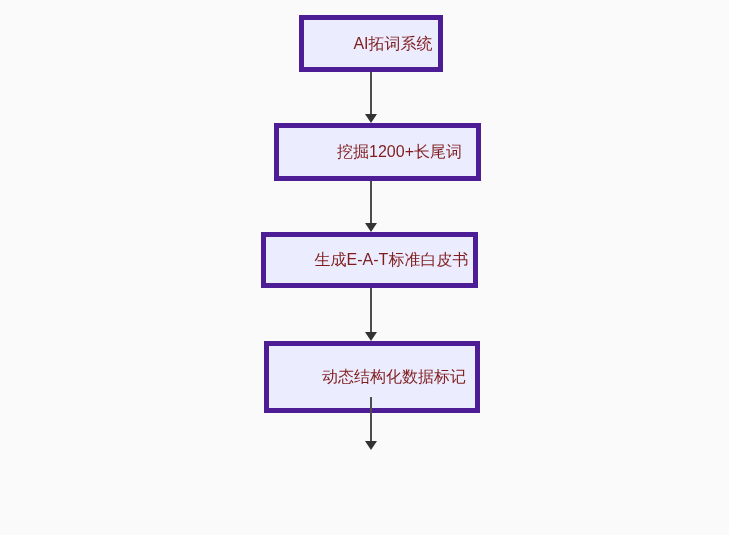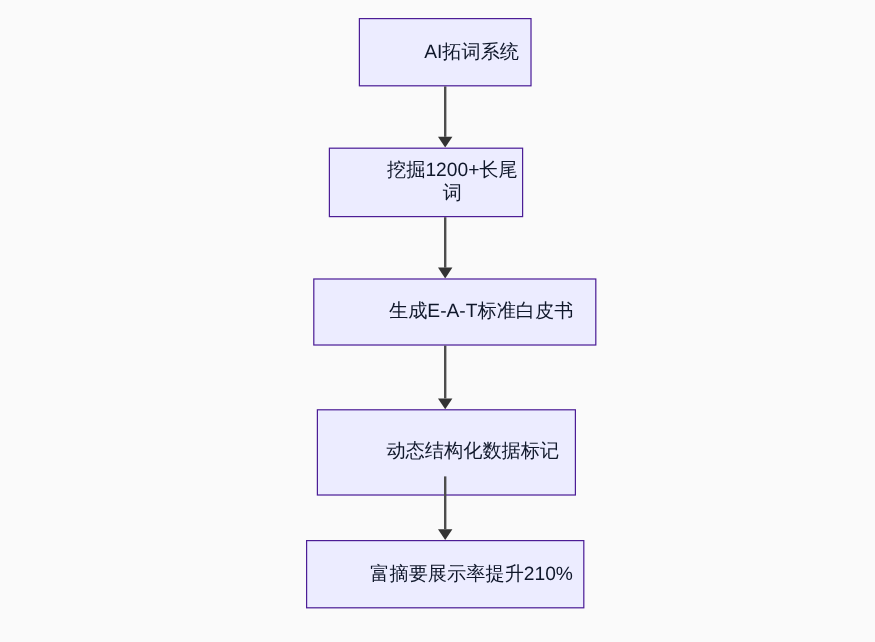--- a/index.html
+++ b/index.html
@@ -11,25 +11,25 @@
     overflow: hidden;
   }
   .canvas {
     position: relative;
     width: 729px;
     height: 535px;
   }
   .node {
     position: absolute;
     background: #ececff;
-    border: 1px solid #4c1d95;
+    border: 5px solid #4c1d95;
     display: flex;
     align-items: center;
     justify-content: center;
-    color: #0f172a;
+    color: #7f1d1d;
     font-size: 16px;
     text-align: center;
     line-height: 1.2;
     padding-left: 44px;
   }
   .arrow {
     position: absolute;
     left: 364px;
     width: 14px;
     display: flex;
@@ -56,44 +56,41 @@
 
   <div class="node" style="left:299px; top:15px; width:144px; height:57px;">
     <span>AI拓词系统</span>
   </div>
 
   <div class="arrow" style="top:72px; height:51px;">
     <div class="arrow-line"></div>
     <div class="arrow-head"></div>
   </div>
 
-  <div class="node" style="left:274px; top:123px; width:162px; height:58px;">
+  <div class="node" style="left:274px; top:123px; width:207px; height:58px;">
     <span>挖掘1200+长尾词</span>
   </div>
 
   <div class="arrow" style="top:181px; height:51px;">
     <div class="arrow-line"></div>
     <div class="arrow-head"></div>
   </div>
 
-  <div class="node" style="left:261px; top:232px; width:236px; height:56px;">
+  <div class="node" style="left:261px; top:232px; width:217px; height:56px;">
     <span>生成E-A-T标准白皮书</span>
   </div>
 
   <div class="arrow" style="top:288px; height:53px;">
     <div class="arrow-line"></div>
     <div class="arrow-head"></div>
   </div>
 
   <div class="node" style="left:264px; top:341px; width:216px; height:72px;">
     <span>动态结构化数据标记</span>
   </div>
 
   <div class="arrow" style="top:397px; height:53px;">
     <div class="arrow-line"></div>
     <div class="arrow-head"></div>
   </div>
 
-  <div class="node" style="left:255px; top:450px; width:232px; height:57px;">
-    <span>富摘要展示率提升210%</span>
-  </div>
 
 </div>
 
 </body></html>

